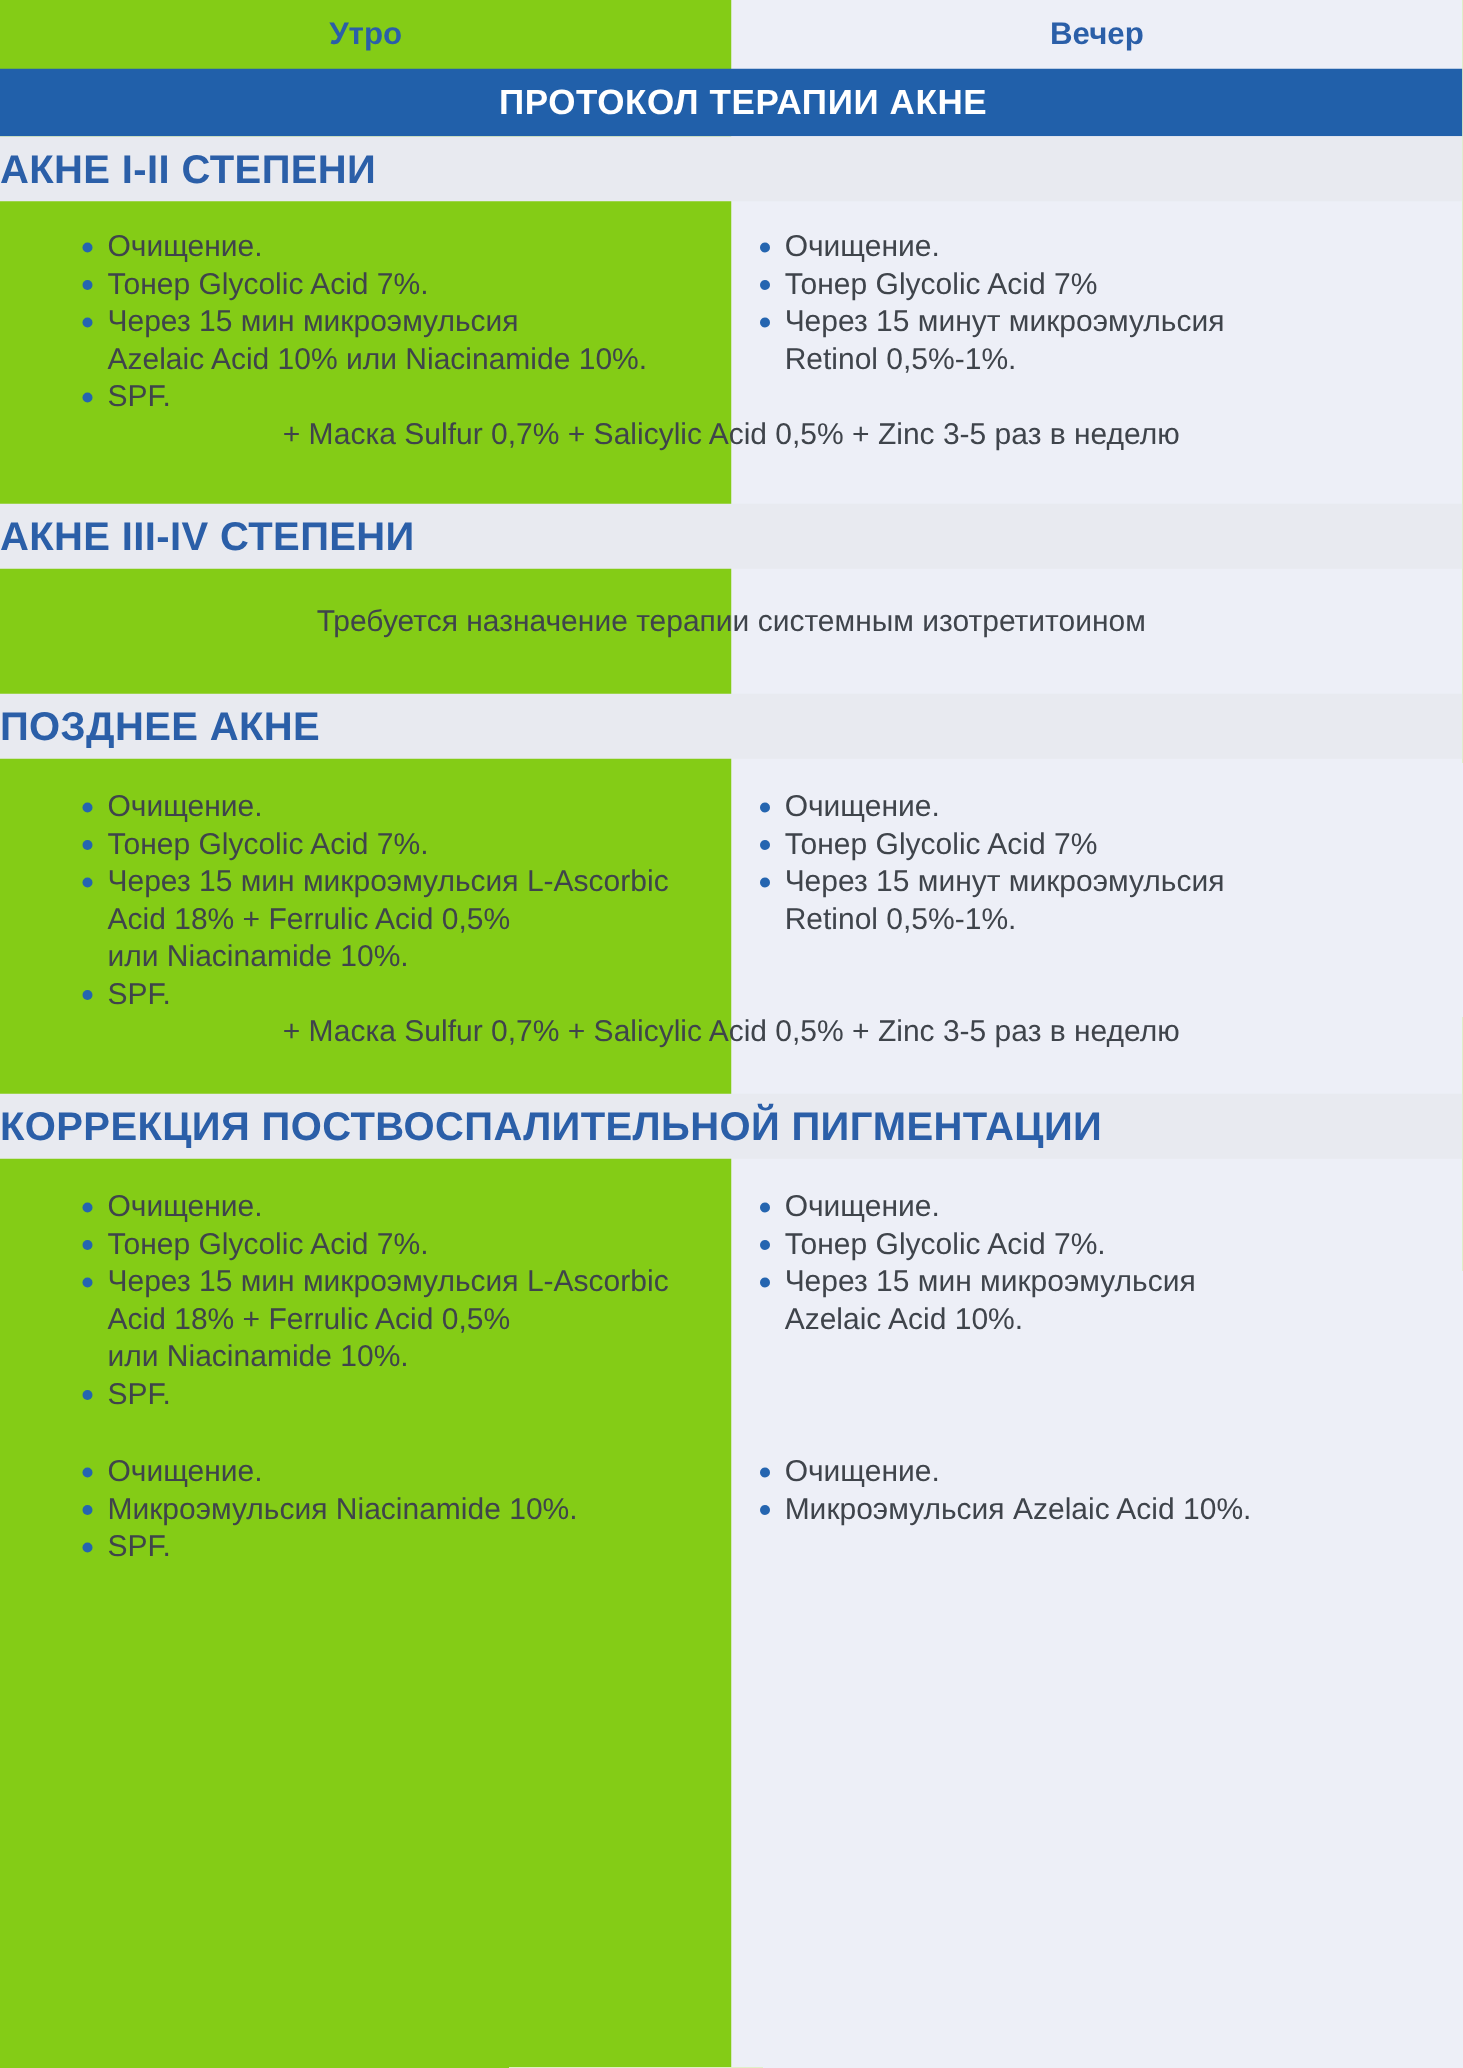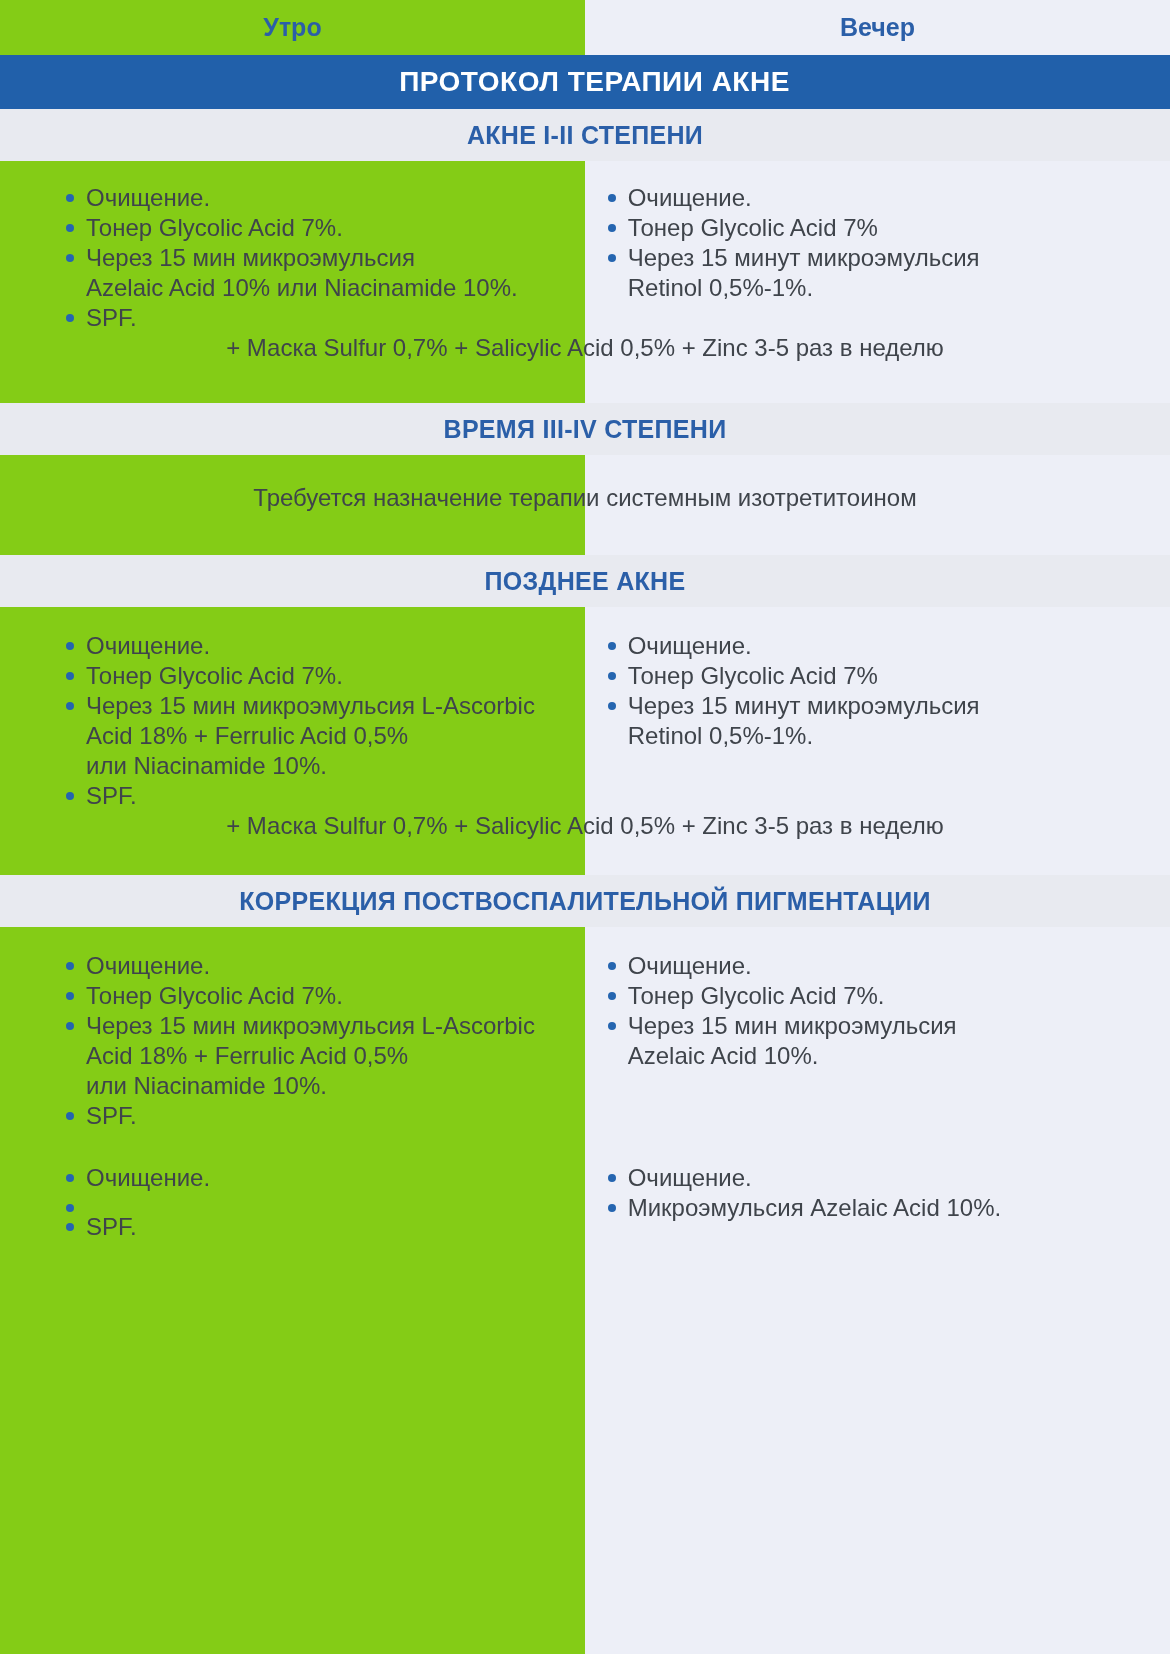--- a/index.html
+++ b/index.html
@@ -30,22 +30,22 @@
     width:585px;display:flex;align-items:center;justify-content:center;
     font-size:25px;font-weight:bold;color:var(--heading-blue);
   }
   .title-banner{
     height:54px;background:var(--banner-blue);
     display:flex;align-items:center;justify-content:center;
     color:#ffffff;font-size:28px;font-weight:bold;letter-spacing:.5px;padding-left:19px;
   }
   .band{
     height:52px;background:var(--band-bg);
-    display:flex;align-items:center;justify-content:center;
-    color:var(--heading-blue);font-size:25px;font-weight:bold;letter-spacing:.3px;
+    display:flex;align-items:center;
+    color:var(--heading-blue);font-size:32px;font-weight:bold;letter-spacing:.3px;
   }
   .cols{display:flex;}
   .col{width:656px;box-sizing:border-box;}
   .col.morning{padding:22px 10px 0 66px;}
   .col.evening{padding:22px 10px 0 20px;}
   ul.treatments{list-style:none;margin:0;padding:0;}
   li.item{display:flex;align-items:flex-start;font-size:24px;line-height:30px;}
   .dot{
     flex:0 0 auto;width:8px;height:8px;border-radius:50%;
     background:var(--bullet-dot);margin:11px 12px 0 0;
@@ -124,21 +124,21 @@
               <span class="dot"></span>
               <span class="txt">Через 15 минут микроэмульсия
 Retinol 0,5%-1%.</span>
             </li>
         </ul>
       </div>
     </div>
     <div class="note first">+ Маска Sulfur 0,7% + Salicylic Acid 0,5% + Zinc 3-5 раз в неделю</div>
 
     <div class="band mt40">
-      <span>ВРЕМЯ III-IV СТЕПЕНИ</span>
+      <span>АКНЕ III-IV СТЕПЕНИ</span>
     </div>
     <div class="center-row">Требуется назначение терапии системным изотретитоином</div>
 
     <div class="band">
       <span>ПОЗДНЕЕ АКНЕ</span>
     </div>
     <div class="cols tall">
       <div class="col morning">
         <ul class="treatments">
           <li class="item">
@@ -228,20 +228,21 @@
 
     <div class="cols preg">
       <div class="col morning">
         <ul class="treatments">
           <li class="item">
               <span class="dot"></span>
               <span class="txt">Очищение.</span>
             </li>
           <li class="item">
               <span class="dot"></span>
+              <span class="txt">Микроэмульсия Niacinamide 10%.</span>
             </li>
           <li class="item">
               <span class="dot"></span>
               <span class="txt">SPF.</span>
             </li>
         </ul>
       </div>
       <div class="col evening">
         <ul class="treatments">
           <li class="item">

